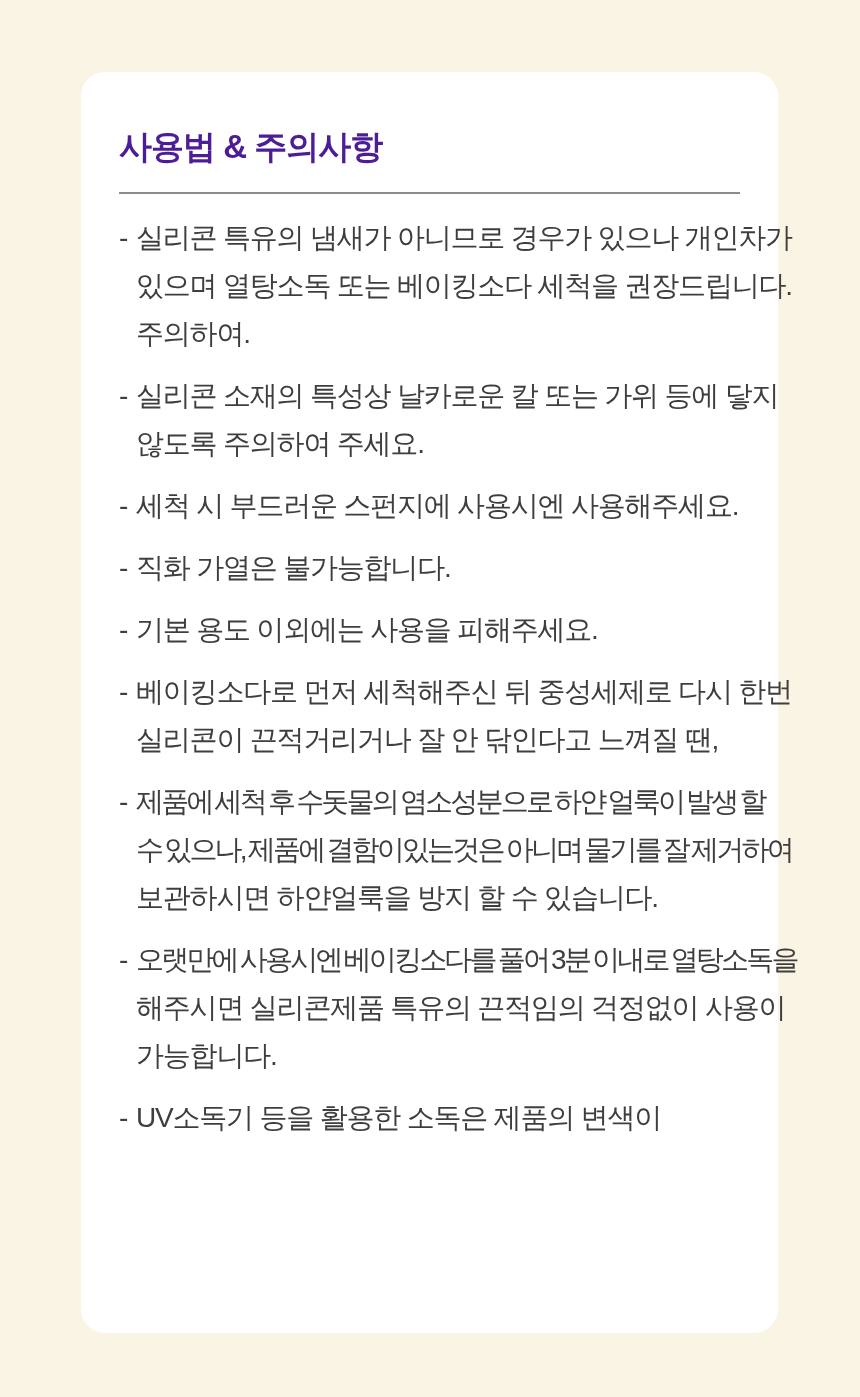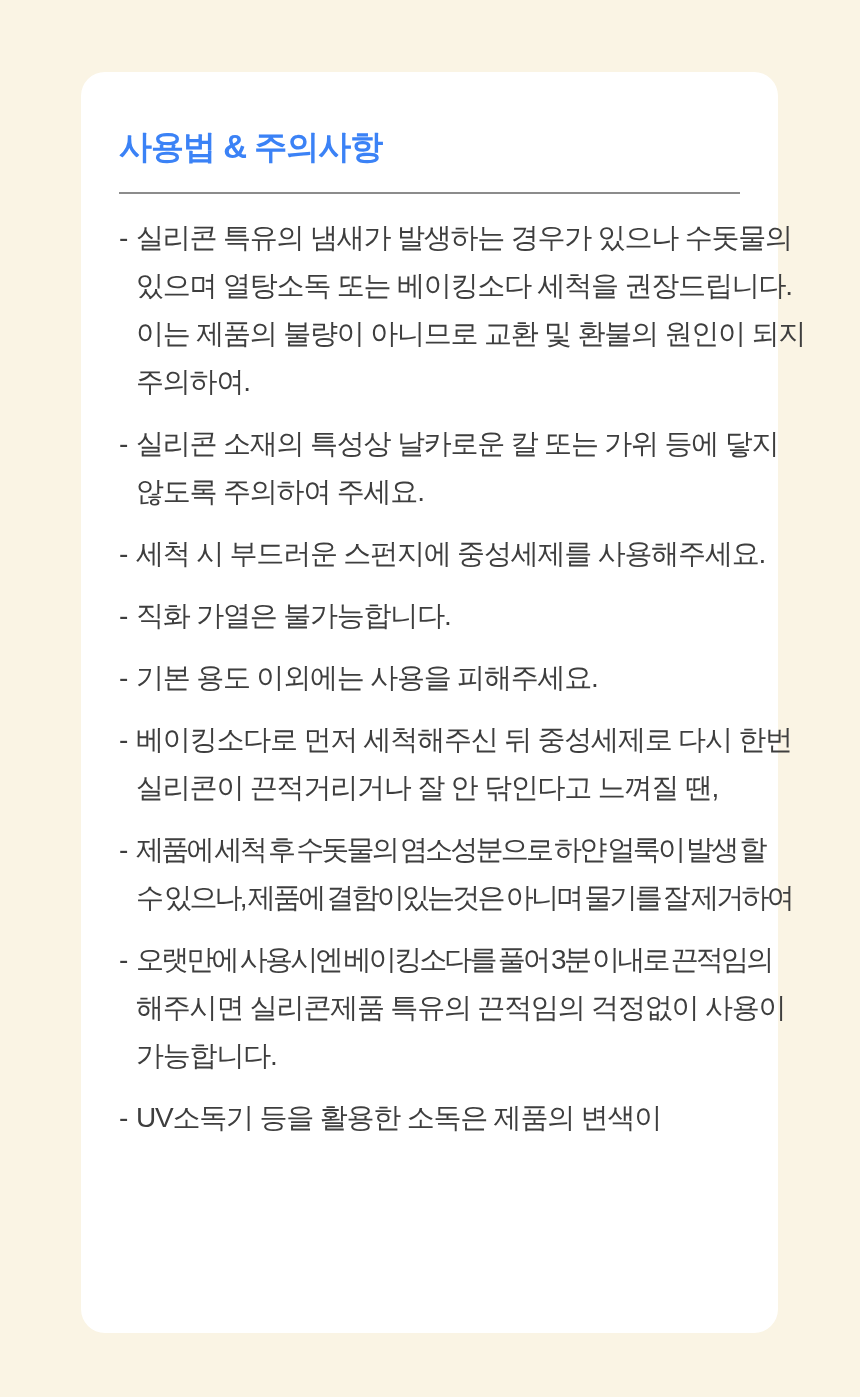--- a/index.html
+++ b/index.html
@@ -23,21 +23,21 @@
     background: #FFFFFF;
     border-radius: 24px;
     box-sizing: border-box;
     padding: 54px 38px 0 38px;
   }
   .title {
     margin: 0;
     font-size: 33px;
     line-height: 42px;
     font-weight: 700;
-    color: #3b82f6;
+    color: #4c1d95;
     letter-spacing: -1px;
   }
   .divider {
     border: none;
     border-top: 2px solid #8C8C8C;
     margin: 24px 0 0 0;
   }
   .notes {
     margin-top: 20px;
   }
@@ -69,55 +69,55 @@
 </head>
 <body>
 
 <div class="page">
   <section class="card">
     <h1 class="title">사용법 &amp; 주의사항</h1>
     <hr class="divider">
     <div class="notes">
         <div class="note">
           <span class="dash">-</span>
-          <div class="line">실리콘 특유의 냄새가 발생하는 경우가 있으나 수돗물의</div>
+          <div class="line">실리콘 특유의 냄새가 아니므로 경우가 있으나 개인차가</div>
           <div class="line">있으며 열탕소독 또는 베이킹소다 세척을 권장드립니다.</div>
-          <div class="line">이는 제품의 불량이 아니므로 교환 및 환불의 원인이 되지</div>
           <div class="line">주의하여.</div>
         </div>
         <div class="note">
           <span class="dash">-</span>
           <div class="line">실리콘 소재의 특성상 날카로운 칼 또는 가위 등에 닿지</div>
           <div class="line">않도록 주의하여 주세요.</div>
         </div>
         <div class="note">
           <span class="dash">-</span>
-          <div class="line">세척 시 부드러운 스펀지에 중성세제를 사용해주세요.</div>
+          <div class="line">세척 시 부드러운 스펀지에 사용시엔 사용해주세요.</div>
         </div>
         <div class="note">
           <span class="dash">-</span>
           <div class="line">직화 가열은 불가능합니다.</div>
         </div>
         <div class="note">
           <span class="dash">-</span>
           <div class="line">기본 용도 이외에는 사용을 피해주세요.</div>
         </div>
         <div class="note">
           <span class="dash">-</span>
           <div class="line">베이킹소다로 먼저 세척해주신 뒤 중성세제로 다시 한번</div>
           <div class="line">실리콘이 끈적거리거나 잘 안 닦인다고 느껴질 땐,</div>
         </div>
         <div class="note">
           <span class="dash">-</span>
           <div class="line tight">제품에 세척 후 수돗물의 염소성분으로 하얀 얼룩이 발생 할</div>
           <div class="line tight">수 있으나, 제품에 결함이있는것은 아니며 물기를 잘 제거하여</div>
+          <div class="line">보관하시면 하얀얼룩을 방지 할 수 있습니다.</div>
         </div>
         <div class="note">
           <span class="dash">-</span>
-          <div class="line tight">오랫만에 사용시엔 베이킹소다를 풀어 3분 이내로 끈적임의</div>
+          <div class="line tight">오랫만에 사용시엔 베이킹소다를 풀어 3분 이내로 열탕소독을</div>
           <div class="line">해주시면 실리콘제품 특유의 끈적임의 걱정없이 사용이</div>
           <div class="line">가능합니다.</div>
         </div>
         <div class="note">
           <span class="dash">-</span>
           <div class="line">UV소독기 등을 활용한 소독은 제품의 변색이</div>
         </div>
       </div>
   </section>
 </div>

